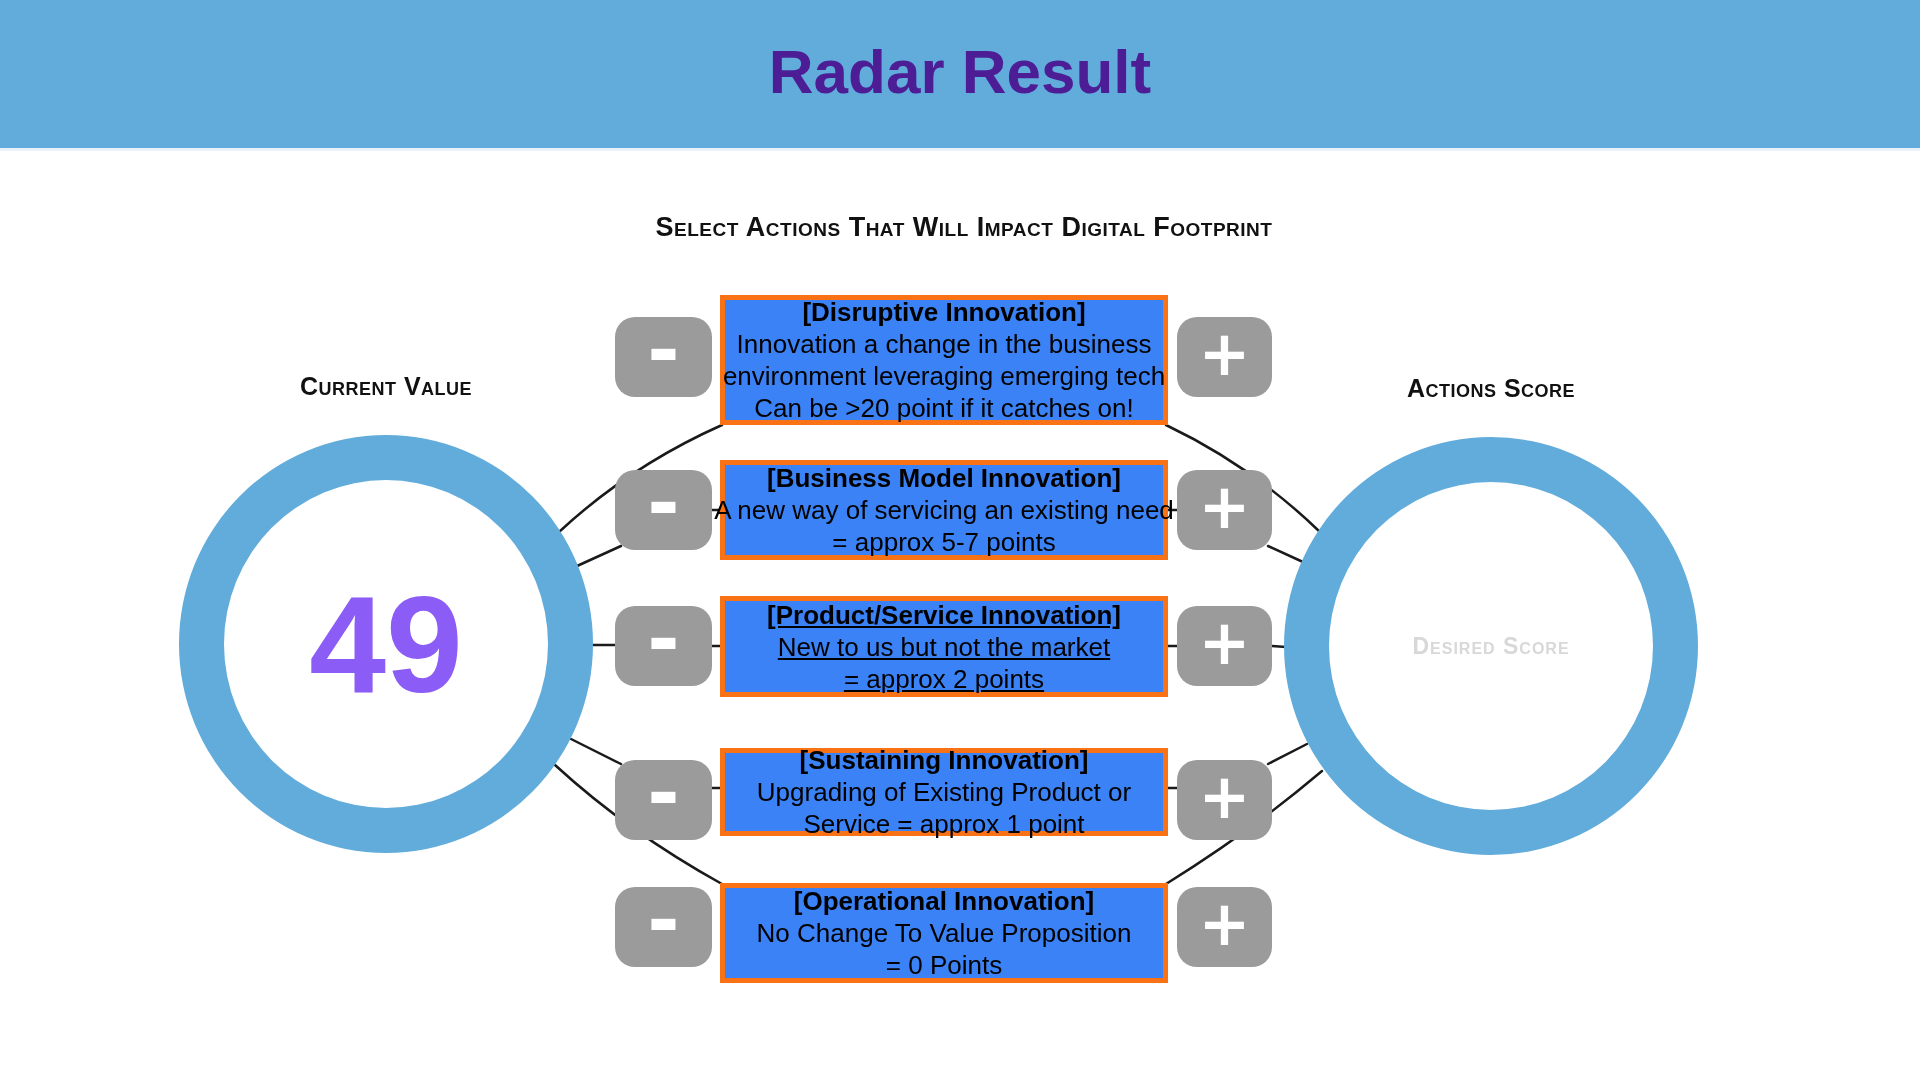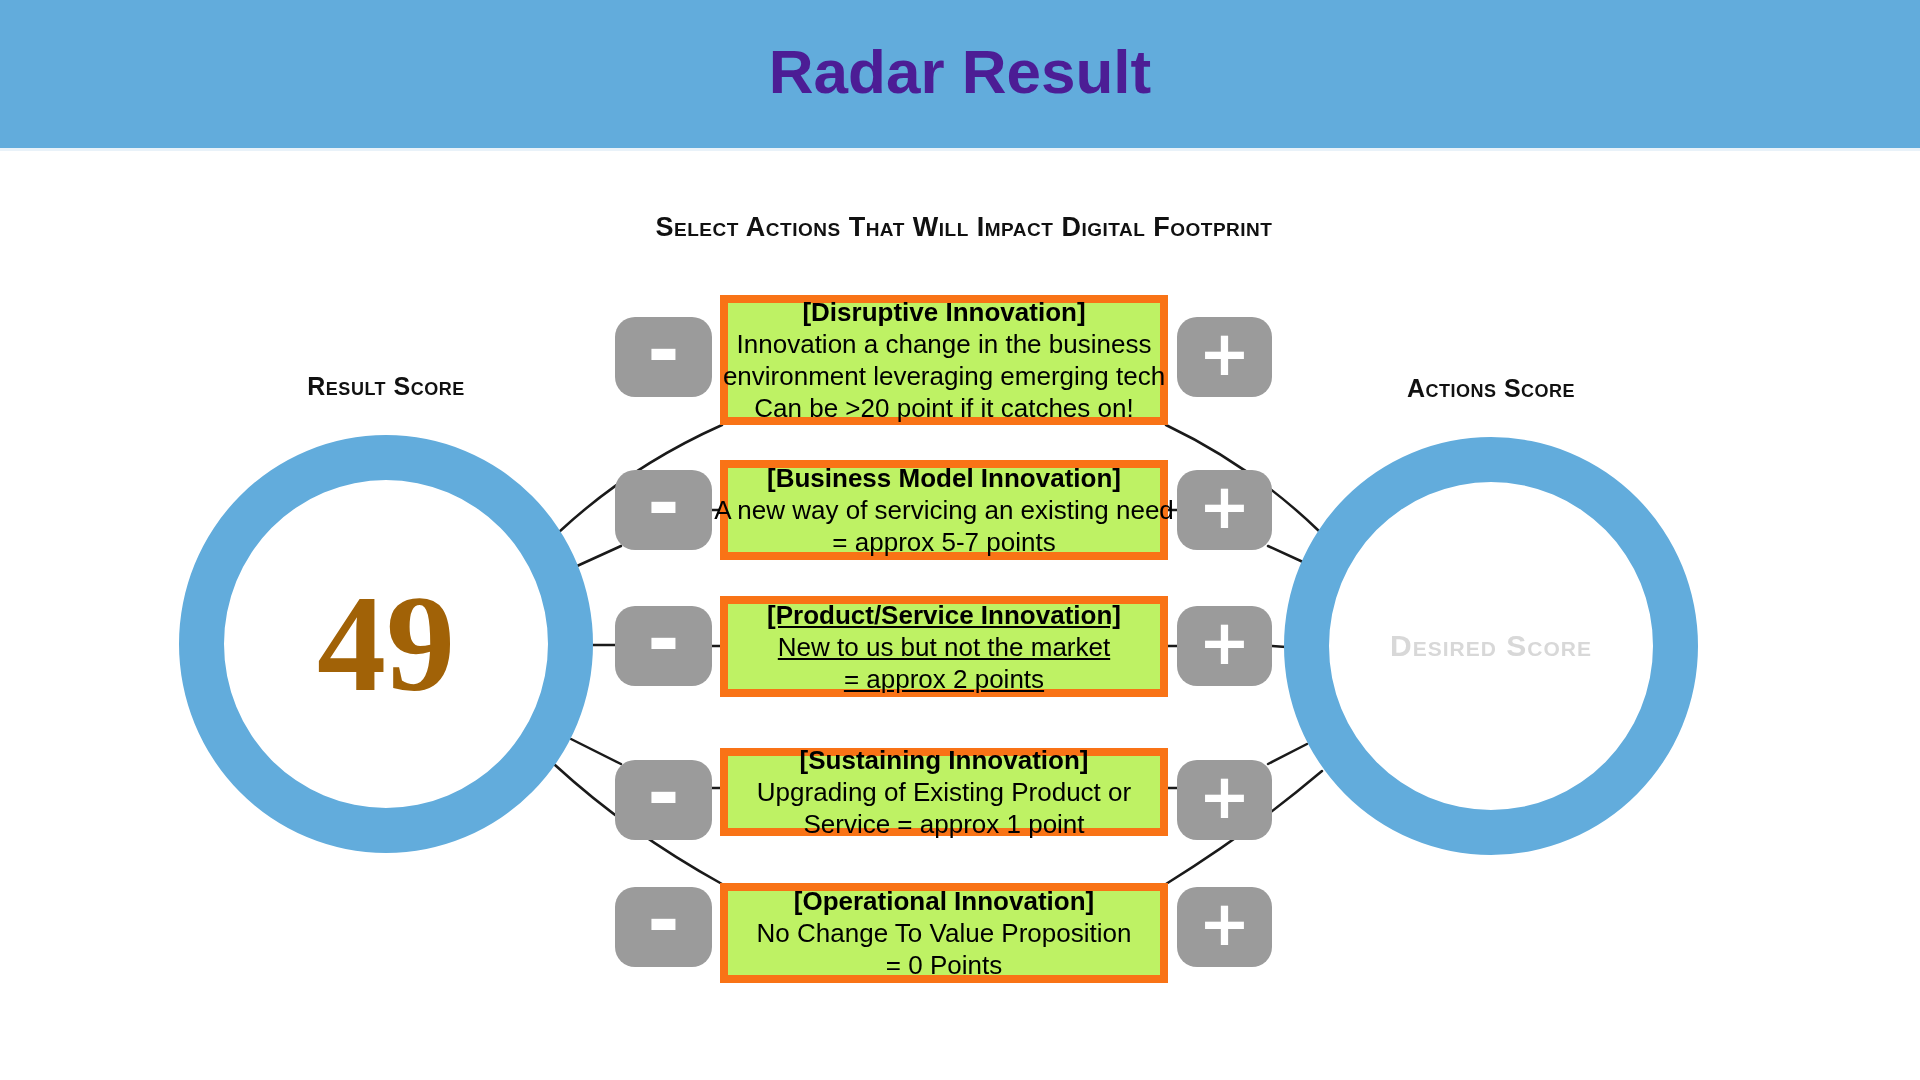--- a/index.html
+++ b/index.html
@@ -33,33 +33,33 @@
   #future-label{left:1291px;top:374px;}
   
   .score-circle{
     position:absolute;box-sizing:border-box;border-radius:50%;
     border:45px solid #62ACDC;background:#ffffff;
     display:flex;align-items:center;justify-content:center;
   }
   #current-circle{left:179px;top:435px;width:414px;height:418px;}
   #future-circle{left:1284px;top:437px;width:414px;height:418px;}
   .score-value{
-    font-size:138px;font-weight:bold;color:#a16207;line-height:1;font-family:Liberation Serif, serif;
+    font-size:138px;font-weight:bold;color:#8b5cf6;line-height:1;
   }
   .score-placeholder{
-    font-size:30px;font-weight:bold;color:#d8d8d8;
+    font-size:23px;font-weight:bold;color:#d8d8d8;
     font-variant:small-caps;letter-spacing:1px;white-space:nowrap;
   }
   
   #connectors{position:absolute;left:0;top:0;width:1920px;height:1080px;}
   #connectors path{stroke:#1a1a1a;stroke-width:2.5;fill:none;stroke-linecap:round;}
   
   .action-box{
     position:absolute;left:720px;width:448px;box-sizing:border-box;
-    background:#bef264;border:8px solid #f97316;
+    background:#3b82f6;border:5px solid #f97316;
     display:flex;flex-direction:column;align-items:center;justify-content:center;
     text-align:center;
   }
   .action-title{font-size:26px;font-weight:bold;color:#000;line-height:32px;white-space:nowrap;}
   .action-line{font-size:26px;color:#000;line-height:32px;white-space:nowrap;}
   .step-btn{
     position:absolute;width:97px;height:80px;border-radius:20px;
     background:#9B9B9B;border:none;cursor:pointer;
     display:flex;align-items:center;justify-content:center;padding:0;
   }
@@ -76,21 +76,21 @@
 <body>
 
 <div id="stage">
 
   <div class="header">
     <div class="title">Radar Result</div>
   </div>
 
   <div class="subtitle">Select Actions That Will Impact Digital Footprint</div>
 
-  <div class="score-label" id="current-label">Result Score</div>
+  <div class="score-label" id="current-label">Current Value</div>
   <div class="score-label" id="future-label">Actions Score</div>
 
   <svg id="connectors" viewBox="0 0 1920 1080" xmlns="http://www.w3.org/2000/svg">
     <path d="M559 532 Q630 466 722 425"></path>
     <path d="M1166 425 Q1252 466 1320 532"></path>
     <path d="M577 566 L621 546"></path>
     <path d="M712 510 L722 510"></path>
     <path d="M1268 546 L1303 562"></path>
     <path d="M1166 510 L1177 510"></path>
     <path d="M593 645 L615 645"></path>

